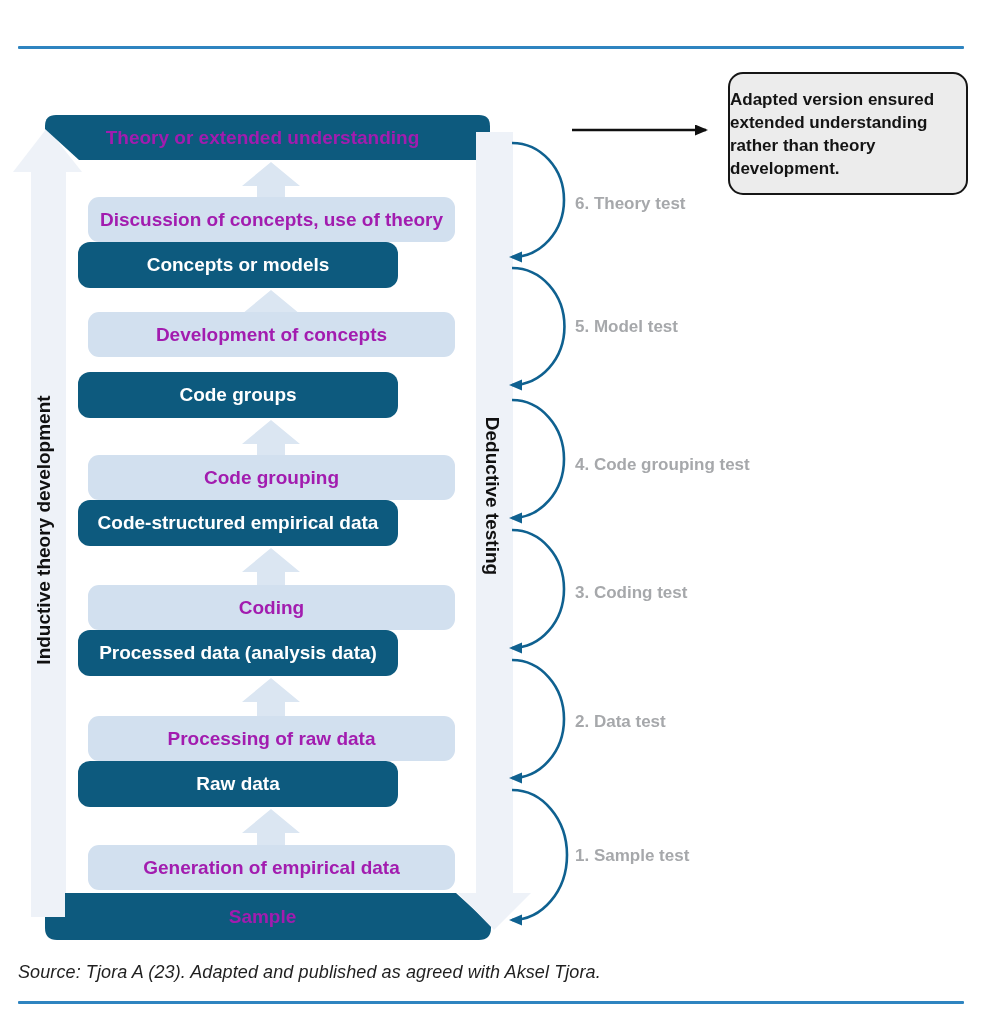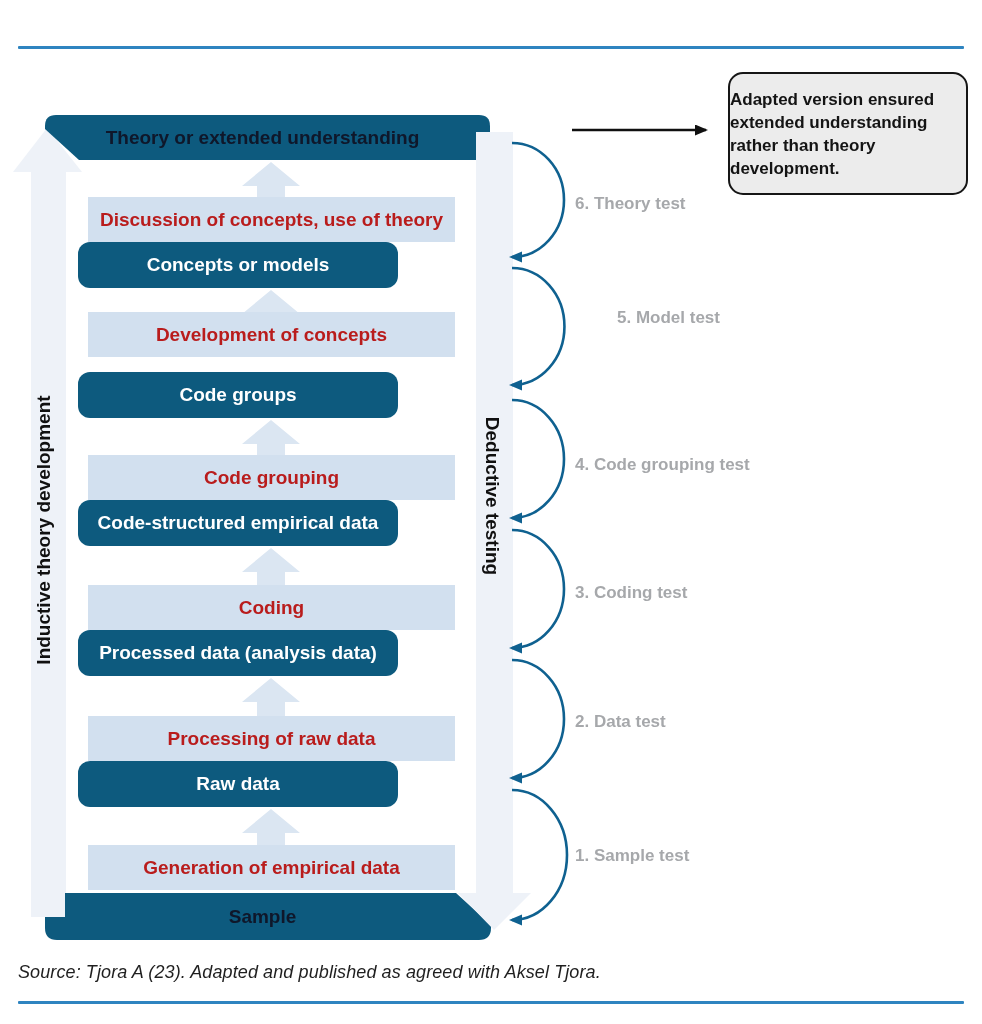--- a/index.html
+++ b/index.html
@@ -10,24 +10,24 @@
   .caption .prefix{font-weight:700;margin-right:7px;}
 
   .rule{position:absolute;left:18px;width:946px;height:3px;background:#2e84c0;border-radius:1px;}
   .rule.top{top:46px;}
   .rule.bottom{top:1001px;}
 
   svg.deco{position:absolute;left:0;top:0;}
 
   .box{position:absolute;display:flex;align-items:center;justify-content:center;
        text-align:center;font-weight:700;font-size:19px;line-height:1.15;}
-  .box.light{left:88px;width:367px;height:45px;background:#d2e0ef;color:#b91c1c;border-radius:0;}
+  .box.light{left:88px;width:367px;height:45px;background:#d2e0ef;color:#a21caf;border-radius:11px;}
   .box.dark{left:78px;width:320px;height:46px;background:#0d5a7e;color:#ffffff;border-radius:12px;}
   .banner-label{position:absolute;left:50px;width:425px;height:45px;display:flex;align-items:center;
-       justify-content:center;color:#0f172a;font-weight:700;font-size:19px;}
+       justify-content:center;color:#a21caf;font-weight:700;font-size:19px;}
 
   .vlabel{position:absolute;display:flex;align-items:center;justify-content:center;
        font-weight:700;font-size:19px;color:#101010;white-space:nowrap;}
   .vlabel.left{width:340px;height:30px;left:-126px;top:515px;transform:rotate(-90deg);}
   .vlabel.right{width:210px;height:30px;left:387px;top:481px;transform:rotate(90deg);}
 
   .test-label{position:absolute;left:575px;height:22px;display:flex;align-items:center;
        font-weight:700;font-size:17px;color:#a6a8ab;white-space:nowrap;}
 
   .annotation{position:absolute;left:728px;top:72px;width:240px;height:123px;box-sizing:border-box;
@@ -97,21 +97,21 @@
 
   <div class="box light" style="top:716px;">Processing of raw data</div>
   <div class="box dark" style="top:761px;">Raw data</div>
 
   <div class="box light" style="top:845px;">Generation of empirical data</div>
 
   <div class="vlabel left">Inductive theory development</div>
   <div class="vlabel right">Deductive testing</div>
 
   <div class="test-label" style="top:193px;">6. Theory test</div>
-  <div class="test-label" style="top:307px;margin-left:42px;">5. Model test</div>
+  <div class="test-label" style="top:316px;">5. Model test</div>
   <div class="test-label" style="top:454px;">4. Code grouping test</div>
   <div class="test-label" style="top:582px;">3. Coding test</div>
   <div class="test-label" style="top:711px;">2. Data test</div>
   <div class="test-label" style="top:845px;">1. Sample test</div>
 
   <div class="annotation">
     <div class="line">Adapted version ensured</div>
     <div class="line">extended understanding</div>
     <div class="line">rather than theory</div>
     <div class="line">development.</div>

